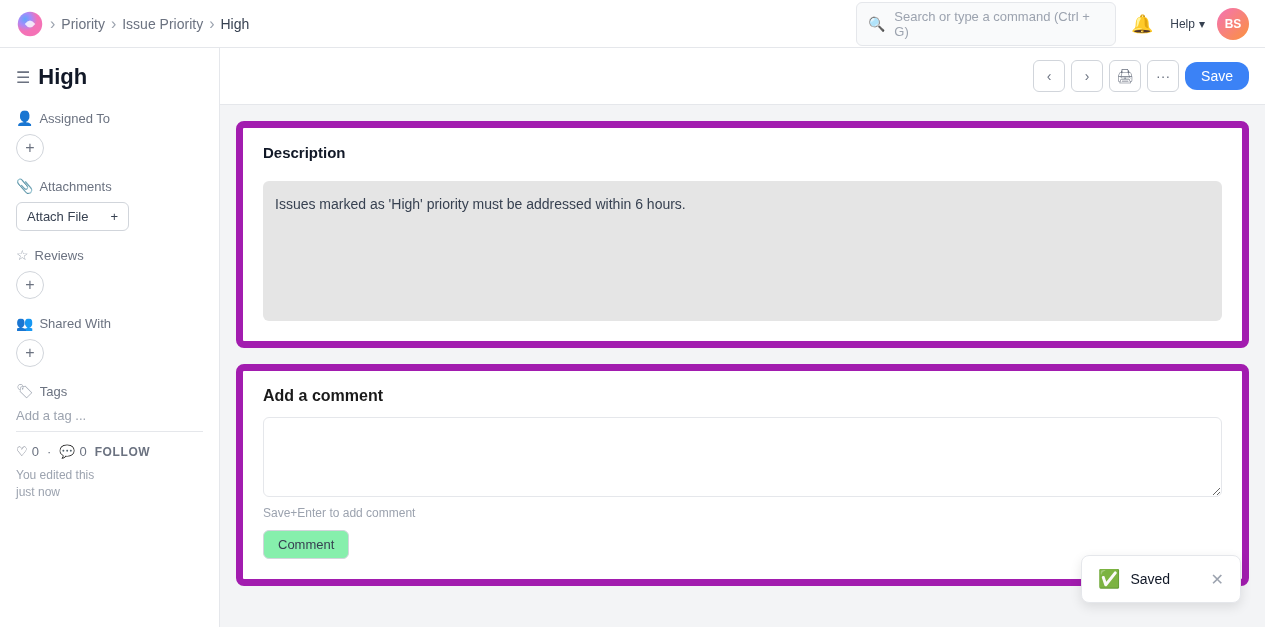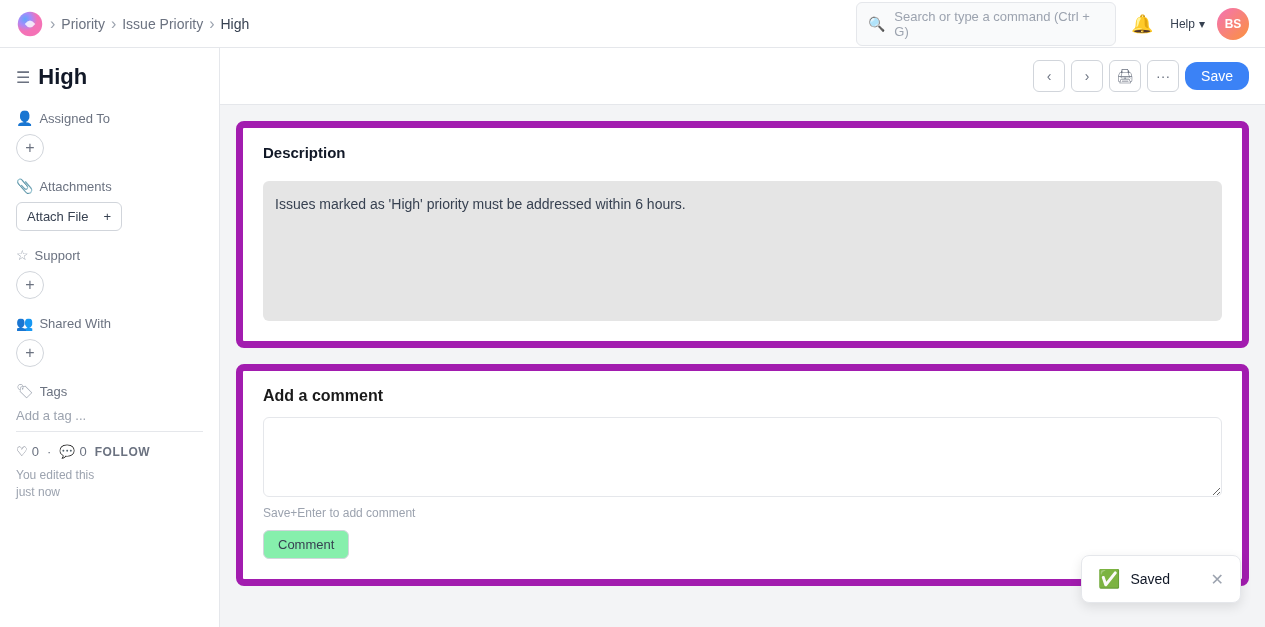--- a/index.html
+++ b/index.html
@@ -58,21 +58,21 @@
       display: flex; align-items: center; gap: 6px;
       font-size: 13px; font-weight: 500; color: #6b7280; margin-bottom: 8px;
     }
     .section-icon { font-size: 14px; color: #9ca3af; }
     .add-btn {
       width: 28px; height: 28px; border-radius: 50%; border: 1px solid #d1d5db;
       background: #fff; cursor: pointer; display: flex; align-items: center; justify-content: center;
       font-size: 16px; color: #6b7280; margin-bottom: 16px;
     }
     .attach-btn {
-      display: flex; align-items: center; gap: 15px;
+      display: flex; align-items: center; gap: 22px;
       border: 1px solid #d1d5db; border-radius: 6px;
       padding: 6px 10px; background: #fff; cursor: pointer;
       font-size: 13px; color: #374151; margin-bottom: 16px;
     }
     .tags-label { font-size: 13px; color: #9ca3af; cursor: pointer; }
 
     .sidebar-bottom {
       border-top: 1px solid #e5e7eb; padding-top: 12px; margin-top: 8px;
     }
     .reactions-row {
@@ -217,21 +217,21 @@
       <span>Attachments</span>
     </div>
     <button class="attach-btn">
       <span>Attach File</span>
       <span>+</span>
     </button>
 
     
     <div class="section-header">
       <span class="section-icon">☆</span>
-      <span>Support</span>
+      <span>Reviews</span>
     </div>
     <button class="add-btn">+</button>
 
     
     <div class="section-header">
       <span class="section-icon">👥</span>
       <span>Shared With</span>
     </div>
     <button class="add-btn">+</button>
 

